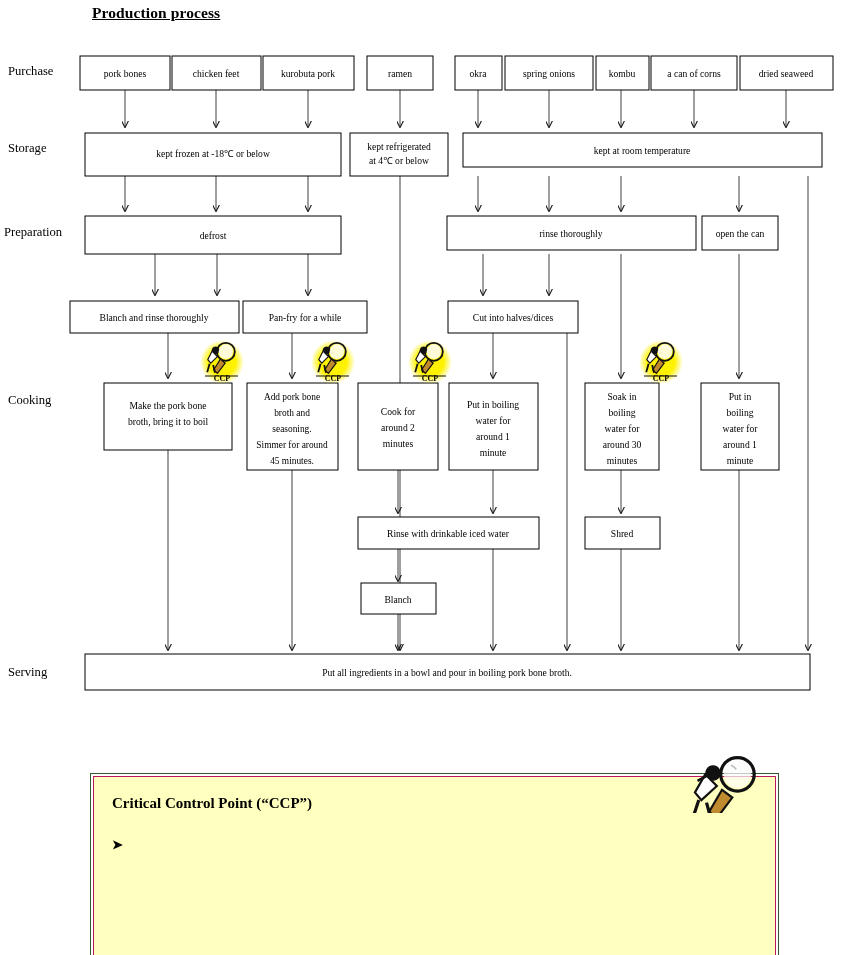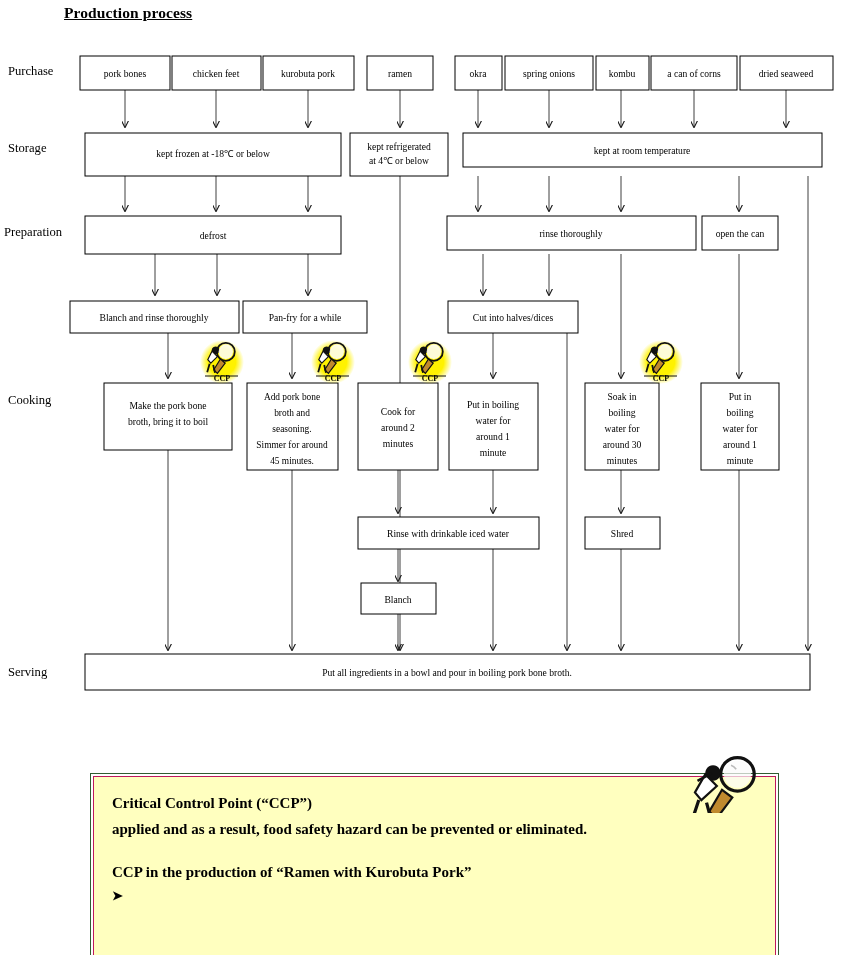--- a/index.html
+++ b/index.html
@@ -15,21 +15,21 @@
     position: relative;
     overflow: hidden;
   }
   #root {
     position: relative;
     width: 855px;
     height: 955px;
   }
   .page-title {
     position: absolute;
-    left: 64px;
+    left: 92px;
     top: 4px;
     font-family: "Liberation Serif", serif;
     font-weight: bold;
     font-size: 15.5px;
     text-decoration: underline;
     letter-spacing: 0.1px;
     white-space: nowrap;
   }
   svg.flow {
     position: absolute;
@@ -413,22 +413,20 @@
       <circle cx="84" cy="30" r="26" fill="none" stroke="#111111" stroke-width="5"></circle>
       <circle cx="84" cy="30" r="21" fill="#fbfbfb" opacity="0.7"></circle>
       <path d="M74,16 a16,16 0 0,1 8,6" stroke="#bbbbbb" stroke-width="2.5" fill="none"></path>
       <path d="M60,54 L40,88 L52,98 L76,66 Z" fill="#c08a2e" stroke="#111111" stroke-width="3.4"></path>
       <path d="M24,70 L16,94 M36,74 L42,96" stroke="#111111" stroke-width="5" fill="none"></path>
       <path d="M44,28 L22,40" stroke="#111111" stroke-width="4" fill="none"></path>
     </svg>
 
     <div class="legend-inner">
       <div>Critical Control Point (“CCP”)</div>
-      <div>applied and as a result, food safety hazard can be prevented or eliminated.</div>
       <div class="legend-gap"></div>
-      <div>CCP in the production of “Ramen with Kurobuta Pork”</div>
       <div class="legend-bullet">
         <span class="bullet-glyph">➤</span>
       </div>
     </div>
   </div>
 
 </div>
 
 </body></html>

